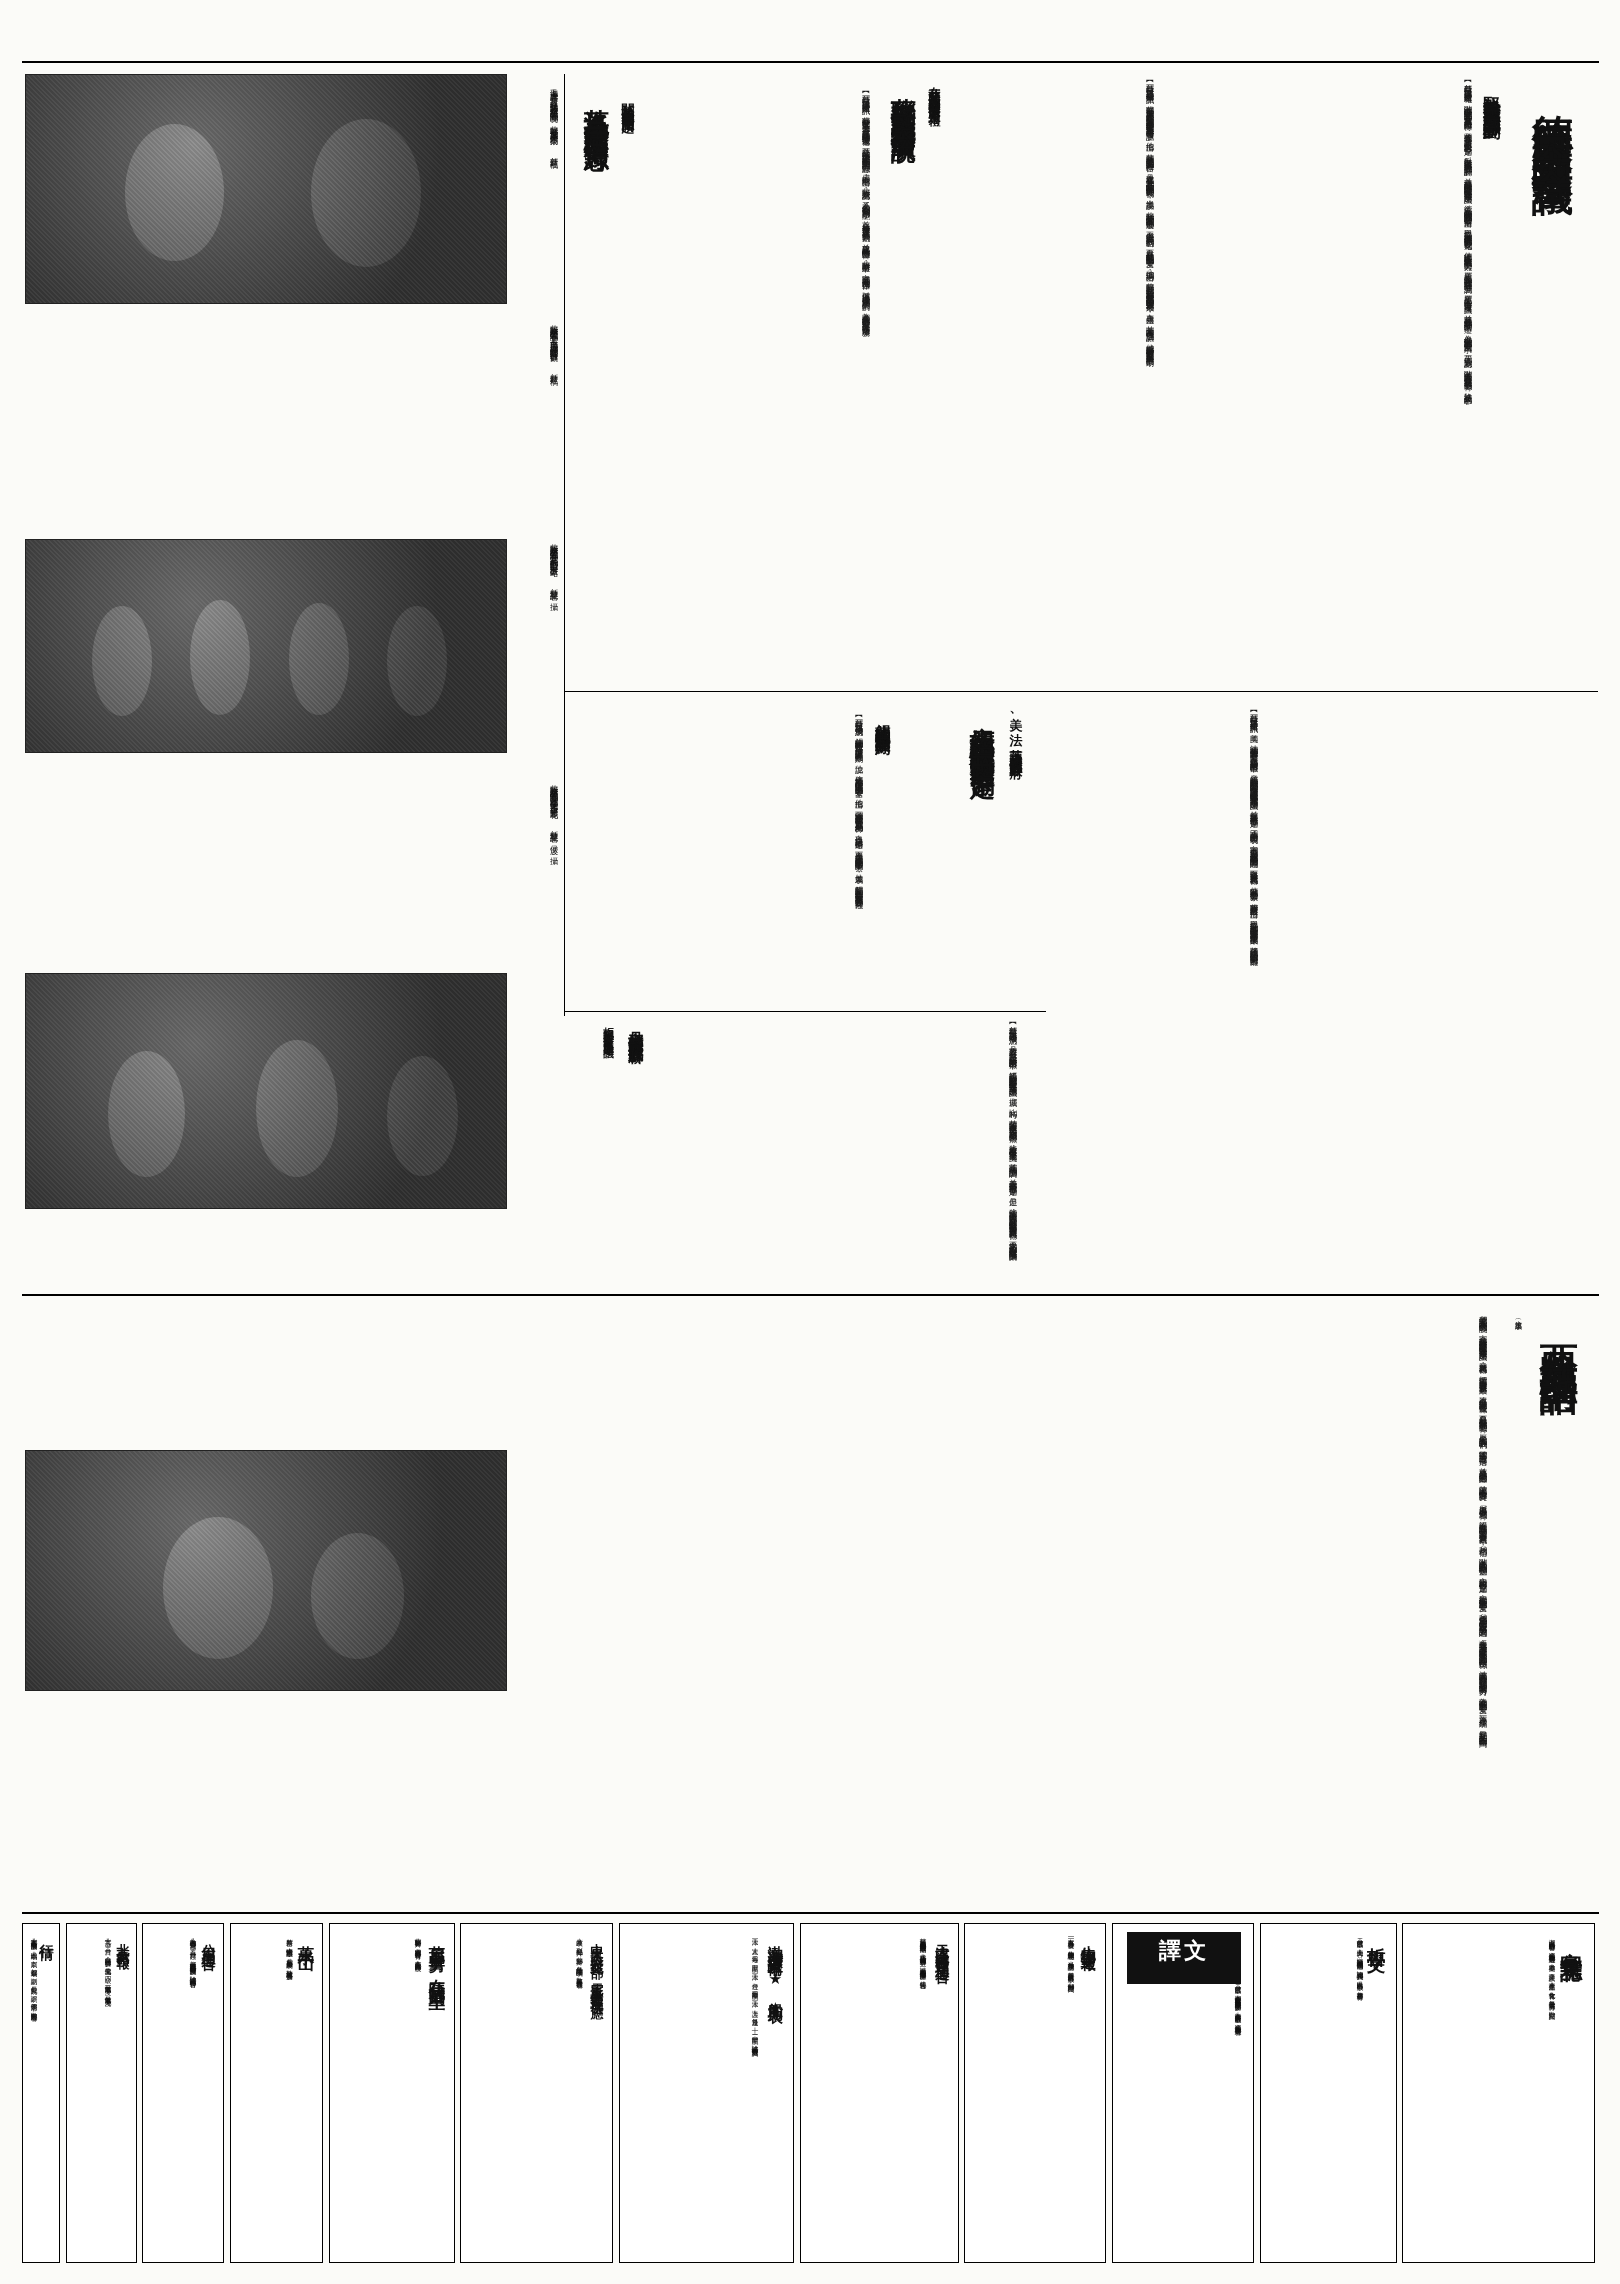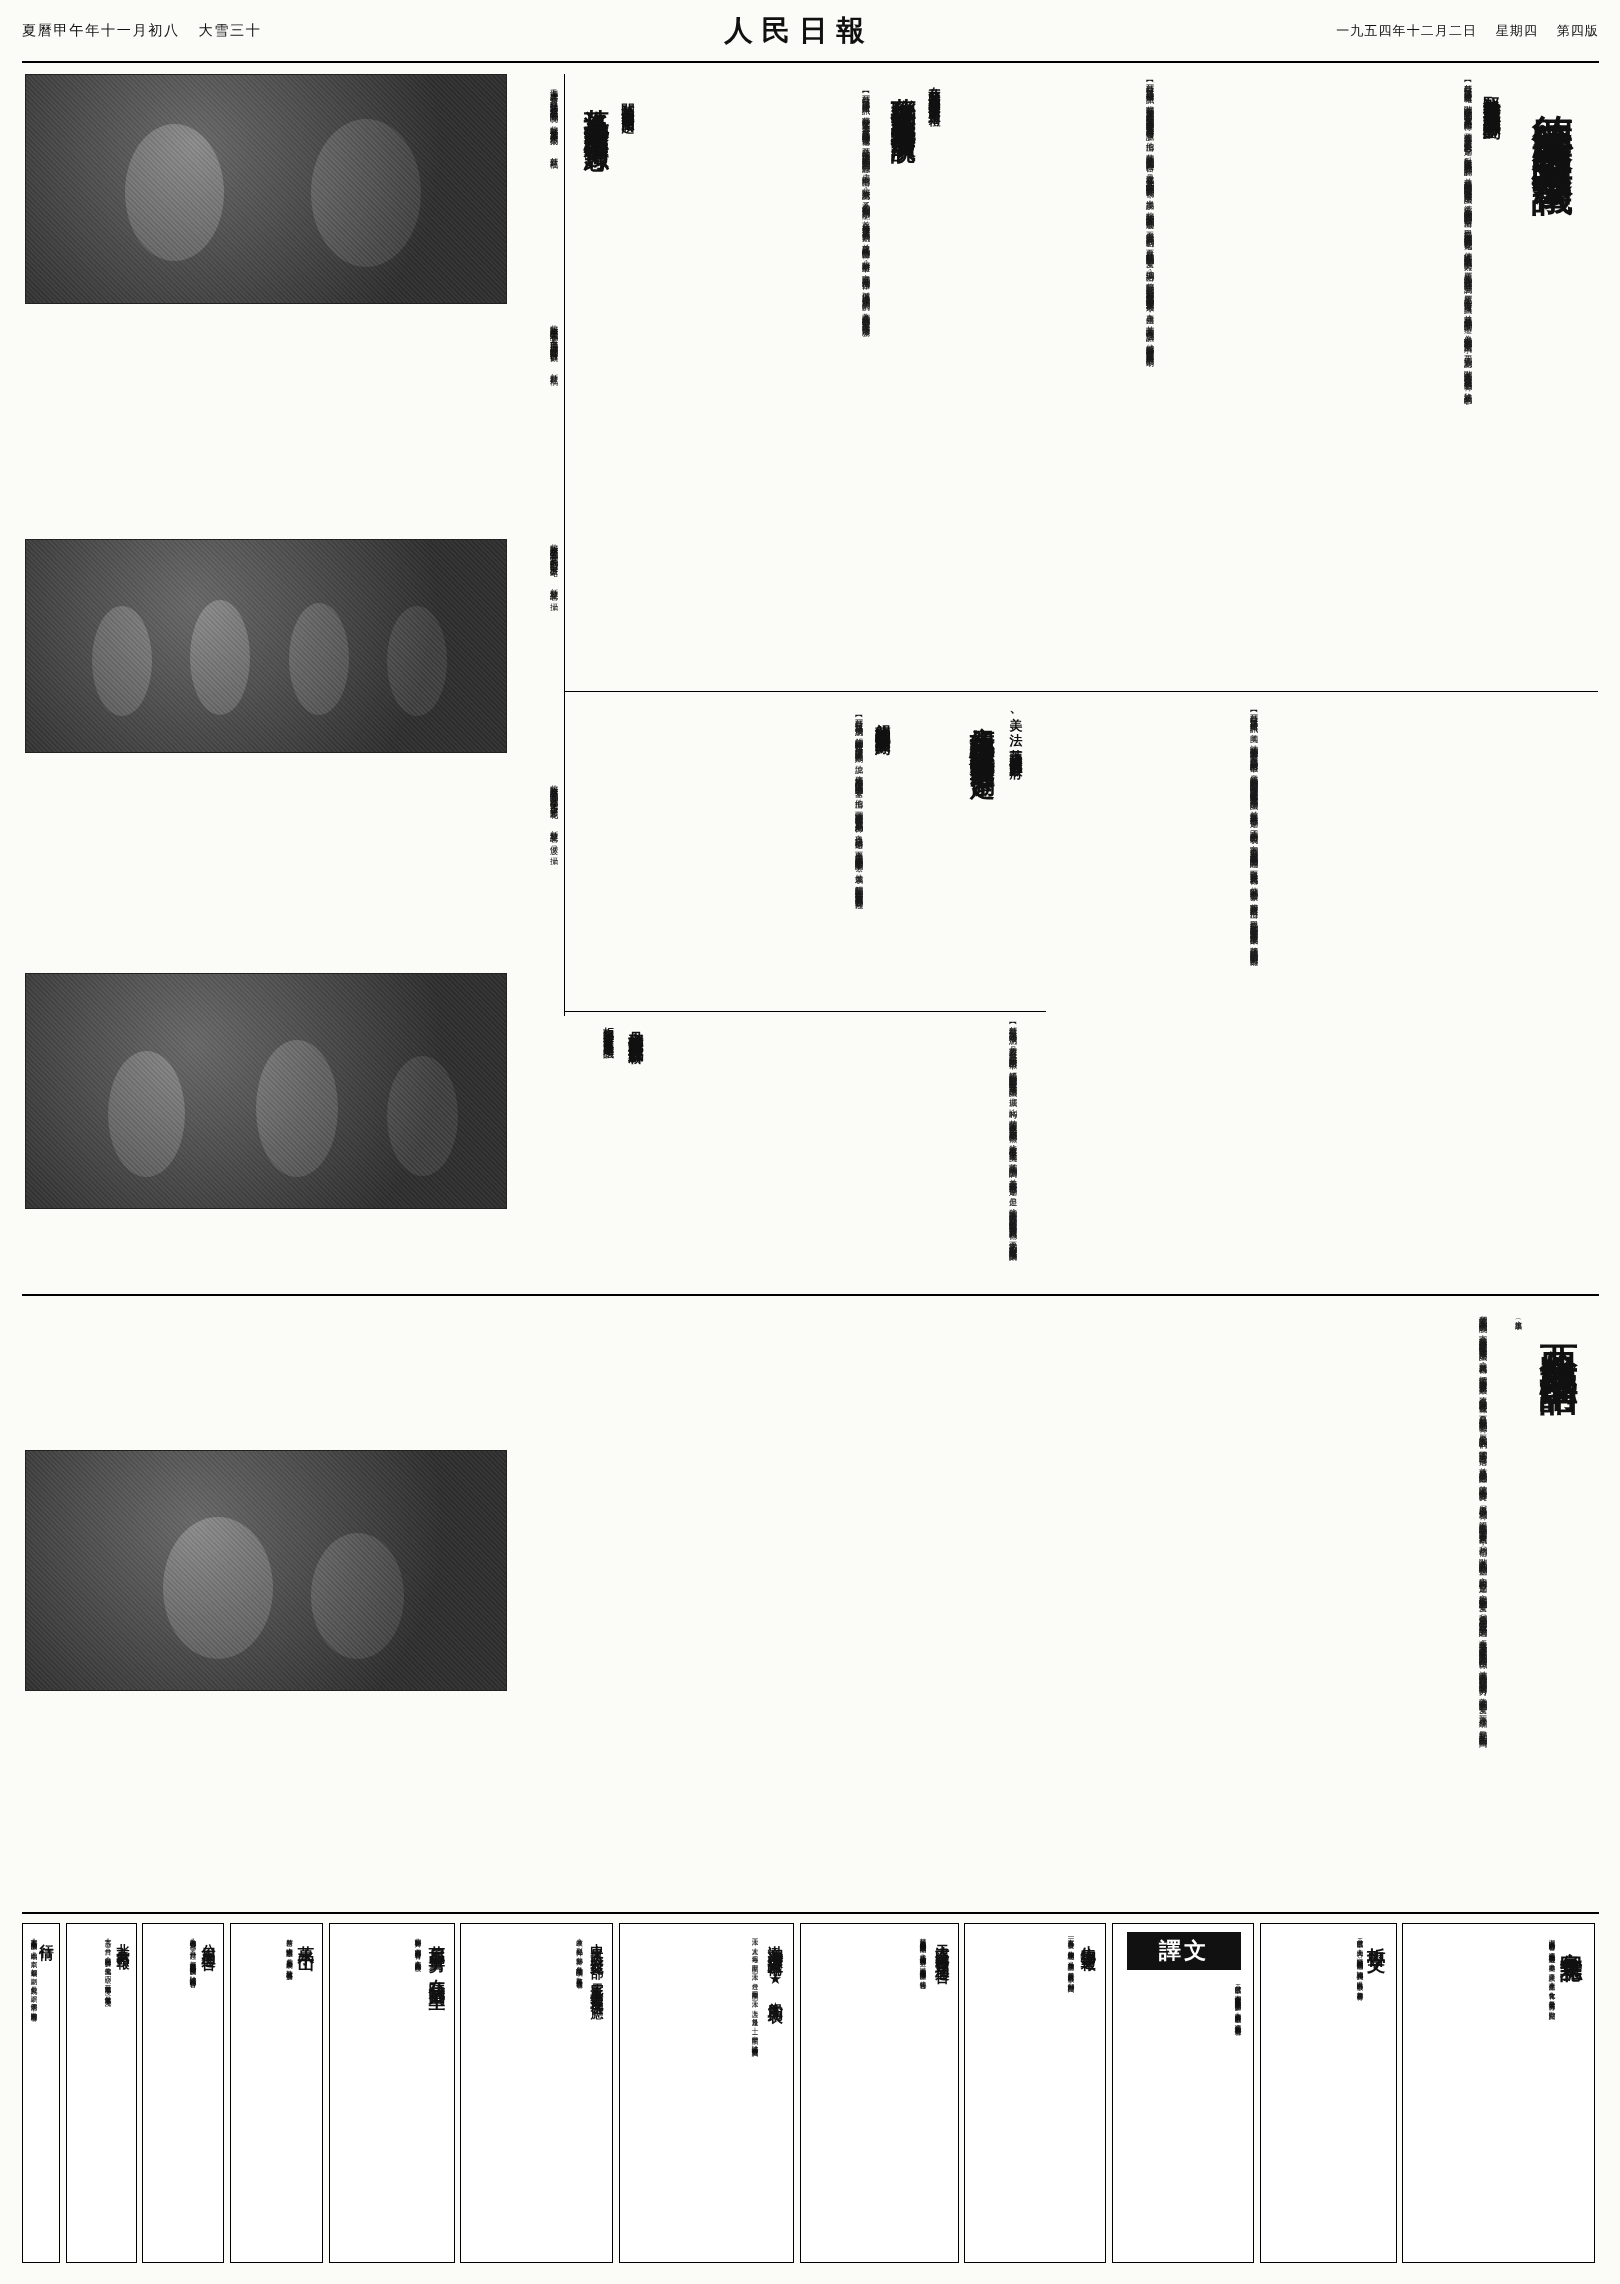--- a/index.html
+++ b/index.html
@@ -96,32 +96,20 @@
   .ad-banner{
     background:#111;color:#fff;font-weight:bold;text-align:center;
     letter-spacing:3.3px;
   }
 </style>
 </head>
 <body>
 
 <div class="page">
 
-  <div class="masthead">
-    <div class="mast-left">
-      <span class="mast-item">夏曆甲午年十一月初八</span>
-      <span class="mast-item">大雪三十</span>
-    </div>
-    <div class="mast-title">人民日報</div>
-    <div class="mast-right">
-      <span class="mast-sub">一九五四年十二月二日</span>
-      <span class="mast-sub">星期四</span>
-      <span class="mast-sub">第四版</span>
-    </div>
-  </div>
   <div class="frame rule-h" style="left:22px;top:61px;width:1577px;height:1.6px;"></div>
 
   <div class="frame photo" style="left:25px;top:74px;width:482px;height:230px;">
     <div class="ph-shape" style="left:99px;top:49px;width:99px;height:137px;"></div>
     <div class="ph-shape" style="left:285px;top:44px;width:110px;height:148px;"></div>
   </div>
   <div class="frame photo" style="left:25px;top:309px;width:482px;height:214px;">
     <div class="ph-shape" style="left:66px;top:66px;width:60px;height:110px;"></div>
     <div class="ph-shape" style="left:164px;top:60px;width:60px;height:115px;"></div>
     <div class="ph-shape" style="left:263px;top:63px;width:60px;height:112px;"></div>
@@ -182,21 +170,21 @@
     <div class="ad-title" style="position:absolute;right:7.7px;top:10px;height:164px;font-size:22px;">字彙雜誌</div>
     <div class="ad-text" style="position:absolute;right:38px;top:10px;height:307px;width:148px;">湖北人民出版社出版發行　全國各地新華書店經售　本期要目：工業建設　農業生產　文化教育　每冊定價二角五分　歡迎訂閱</div>
   </div>
 
   <div class="ad-box" style="left:1260px;top:1923px;width:137px;height:340px;">
     <div class="ad-title" style="position:absolute;right:6.6px;top:8.8px;height:99px;font-size:18.6px;">哲學文</div>
     <div class="ad-text" style="position:absolute;right:32px;top:8.8px;height:312px;width:99px;">十二月號已出版　主要內容：辯證唯物主義的幾個問題　論認識和實踐　人民出版社出版　新華書店發行</div>
   </div>
 
   <div class="ad-box" style="left:1112px;top:1923px;width:142px;height:340px;">
-    <div class="ad-banner" style="position:absolute;left:14.2px;top:7.7px;width:114px;height:38px;line-height:38px;font-size:22px;">譯文</div>
+    <div class="ad-banner" style="position:absolute;left:14.2px;top:7.7px;width:114px;height:52px;line-height:38px;font-size:22px;">譯文</div>
     <div class="ad-text" style="position:absolute;right:11px;top:55px;height:274px;width:120px;">十二月號已出版　本期選載蘇聯及各人民民主國家文學作品多篇　上海新文藝出版社出版　全國各地新華書店經售</div>
   </div>
 
   <div class="ad-box" style="left:964px;top:1923px;width:142px;height:340px;">
     <div class="ad-title" style="position:absolute;right:6.6px;top:8.8px;height:120px;font-size:15.3px;">生物學通報</div>
     <div class="ad-text" style="position:absolute;right:30px;top:8.8px;height:307px;width:104px;">一九五五年一月號要目　生物學教學經驗　米丘林學說講座　科學普及出版社出版　郵局辦理訂閱</div>
   </div>
 
   <div class="ad-box" style="left:800px;top:1923px;width:159px;height:340px;">
     <div class="ad-title" style="position:absolute;right:6.6px;top:8.8px;height:230px;font-size:14.2px;">天津區港務管理局通告</div>

